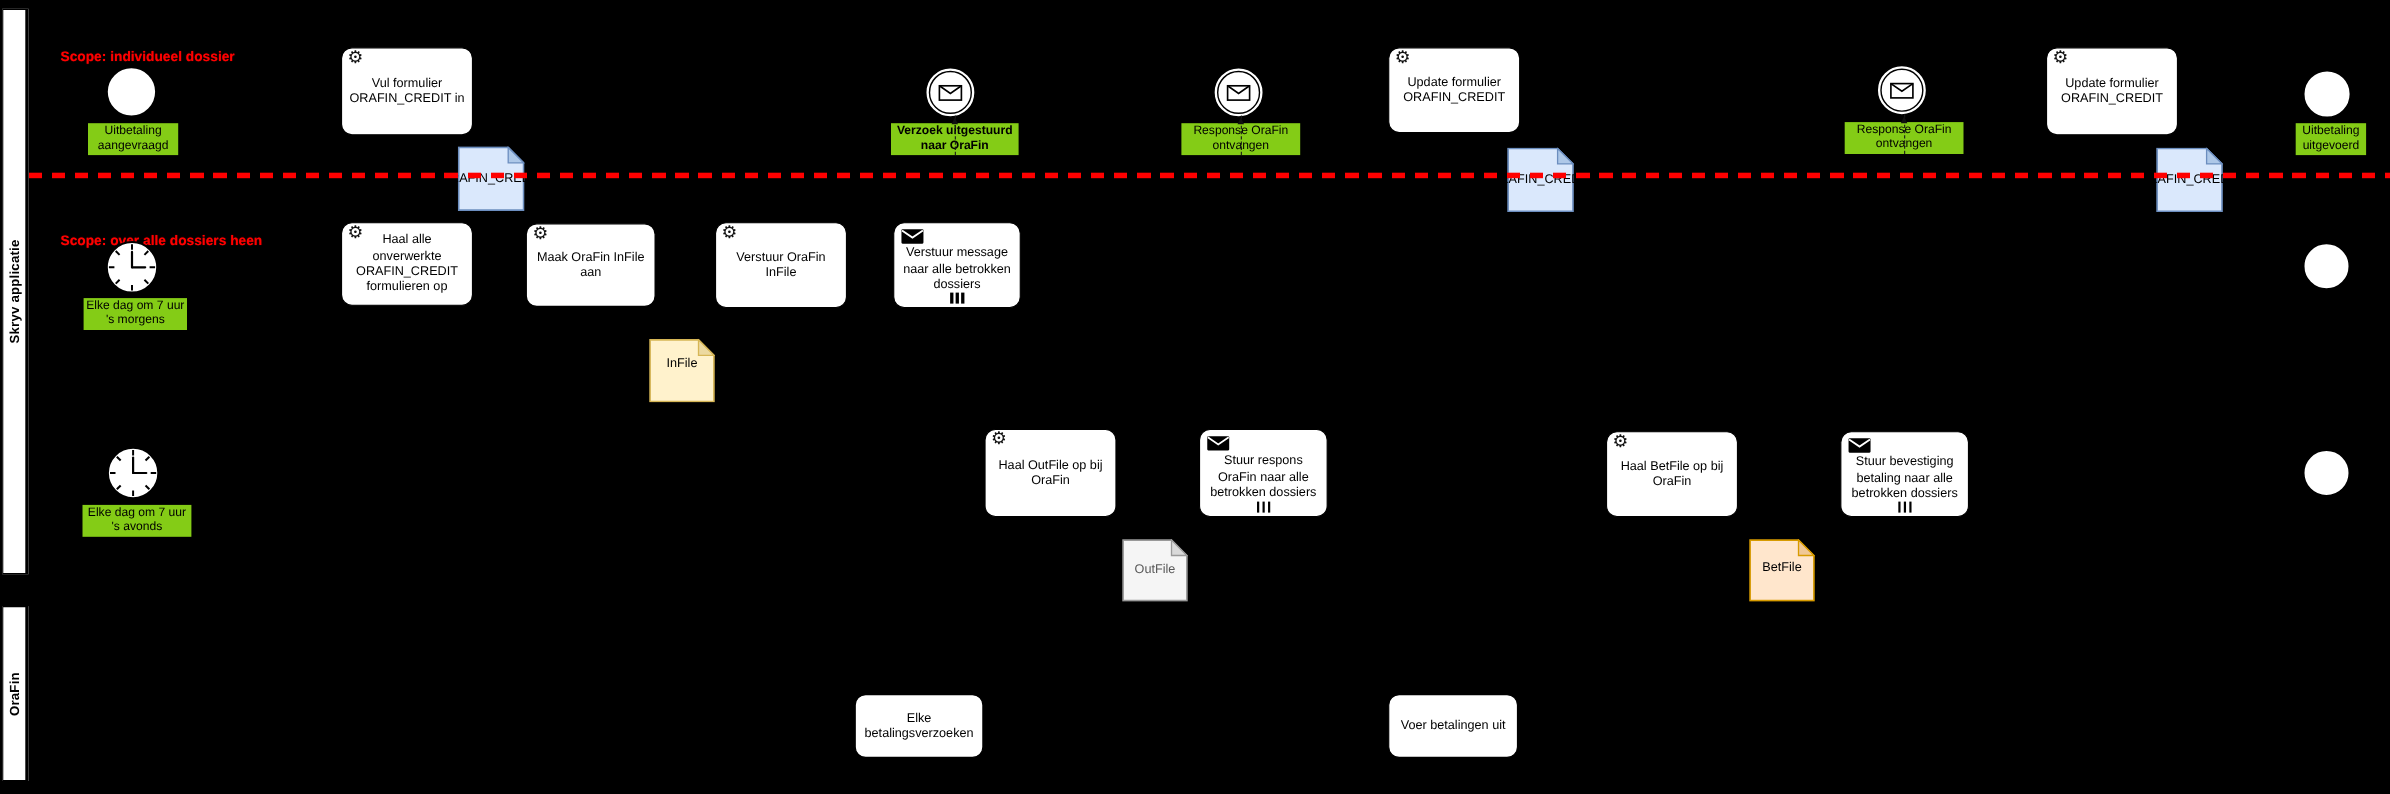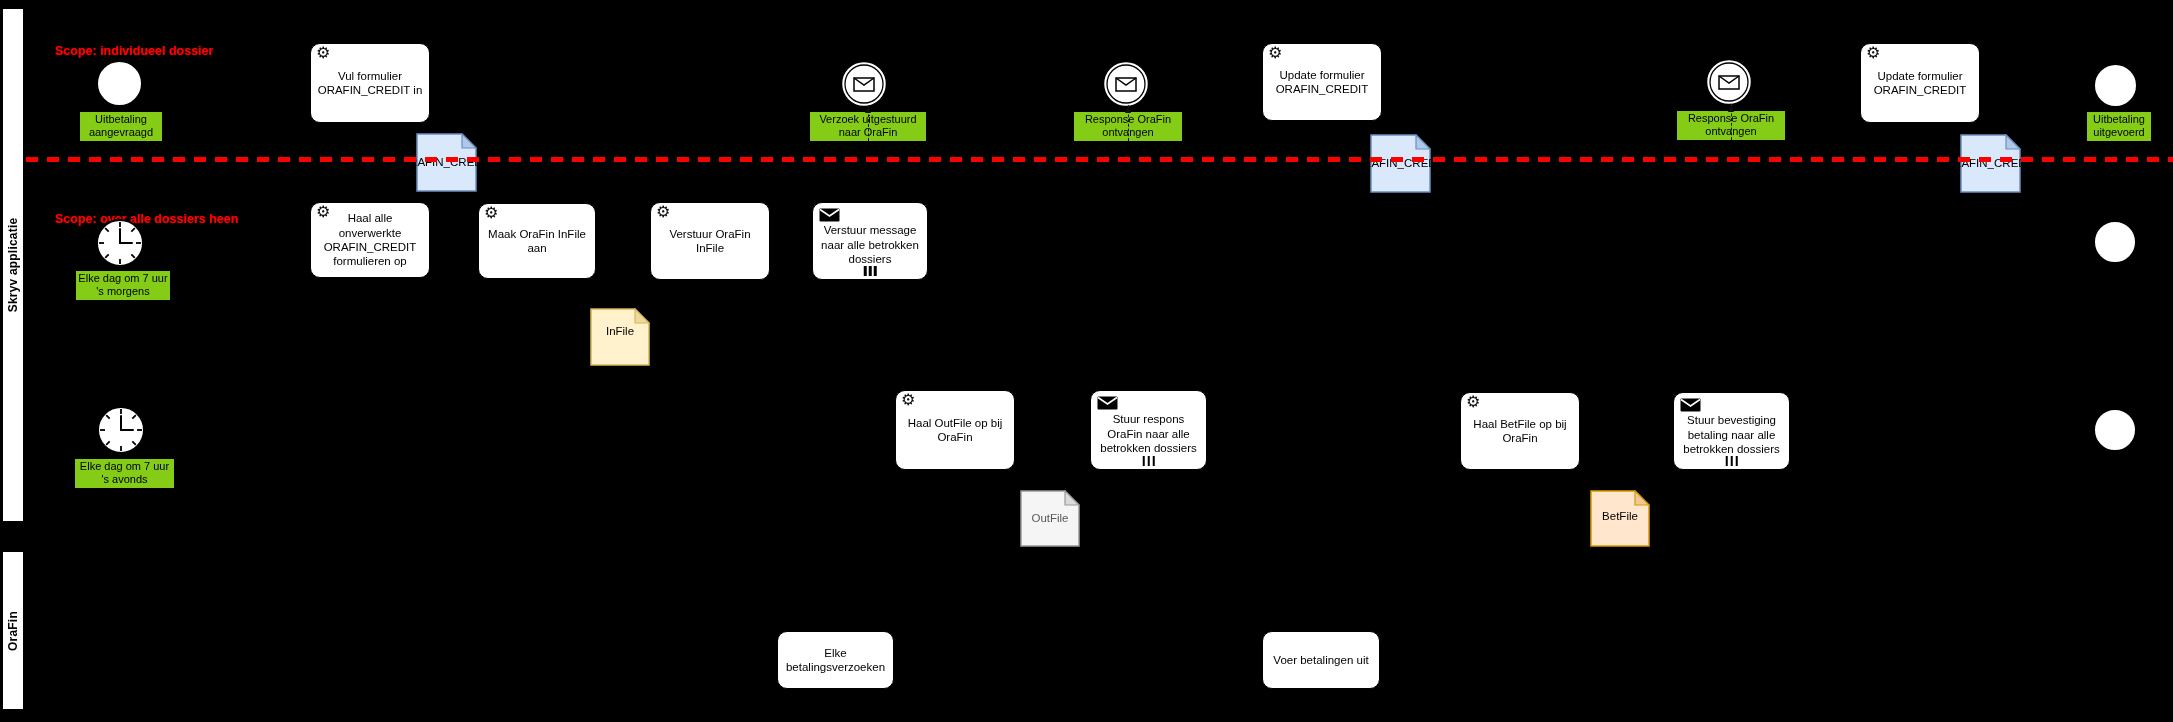--- a/index.html
+++ b/index.html
@@ -80,21 +80,21 @@
   </div>
 
   <div class="evt" style="left:840px;top:60px;width:48px;height:48px;">
     <svg viewBox="0 0 48 48" width="48" height="48">
       <circle cx="24" cy="24" r="22.5" fill="#fff" stroke="#000" stroke-width="1.5"></circle>
       <circle cx="24" cy="24" r="19" fill="#fff" stroke="#000" stroke-width="1.3"></circle>
       <rect x="14" y="18" width="20" height="13" fill="#fff" stroke="#000" stroke-width="1.5"></rect>
       <path d="M14,18 L24,25 L34,18" fill="none" stroke="#000" stroke-width="1.5"></path>
     </svg>
   </div>
-  <div class="elabel lined" style="left:810px;top:112px;width:112px;">Verzoek uitgestuurd naar OraFin</div>
+  <div class="elabel lined" style="left:810px;top:112px;width:112px;font-weight:bold;">Verzoek uitgestuurd naar OraFin</div>
 
   <div class="evt" style="left:1102px;top:60px;width:48px;height:48px;">
     <svg viewBox="0 0 48 48" width="48" height="48">
       <circle cx="24" cy="24" r="22.5" fill="#fff" stroke="#000" stroke-width="1.5"></circle>
       <circle cx="24" cy="24" r="19" fill="#fff" stroke="#000" stroke-width="1.3"></circle>
       <rect x="14" y="18" width="20" height="13" fill="#fff" stroke="#000" stroke-width="1.5"></rect>
       <path d="M14,18 L24,25 L34,18" fill="none" stroke="#000" stroke-width="1.5"></path>
     </svg>
   </div>
   <div class="elabel lined" style="left:1074px;top:112px;width:104px;">Response OraFin ontvangen</div>

